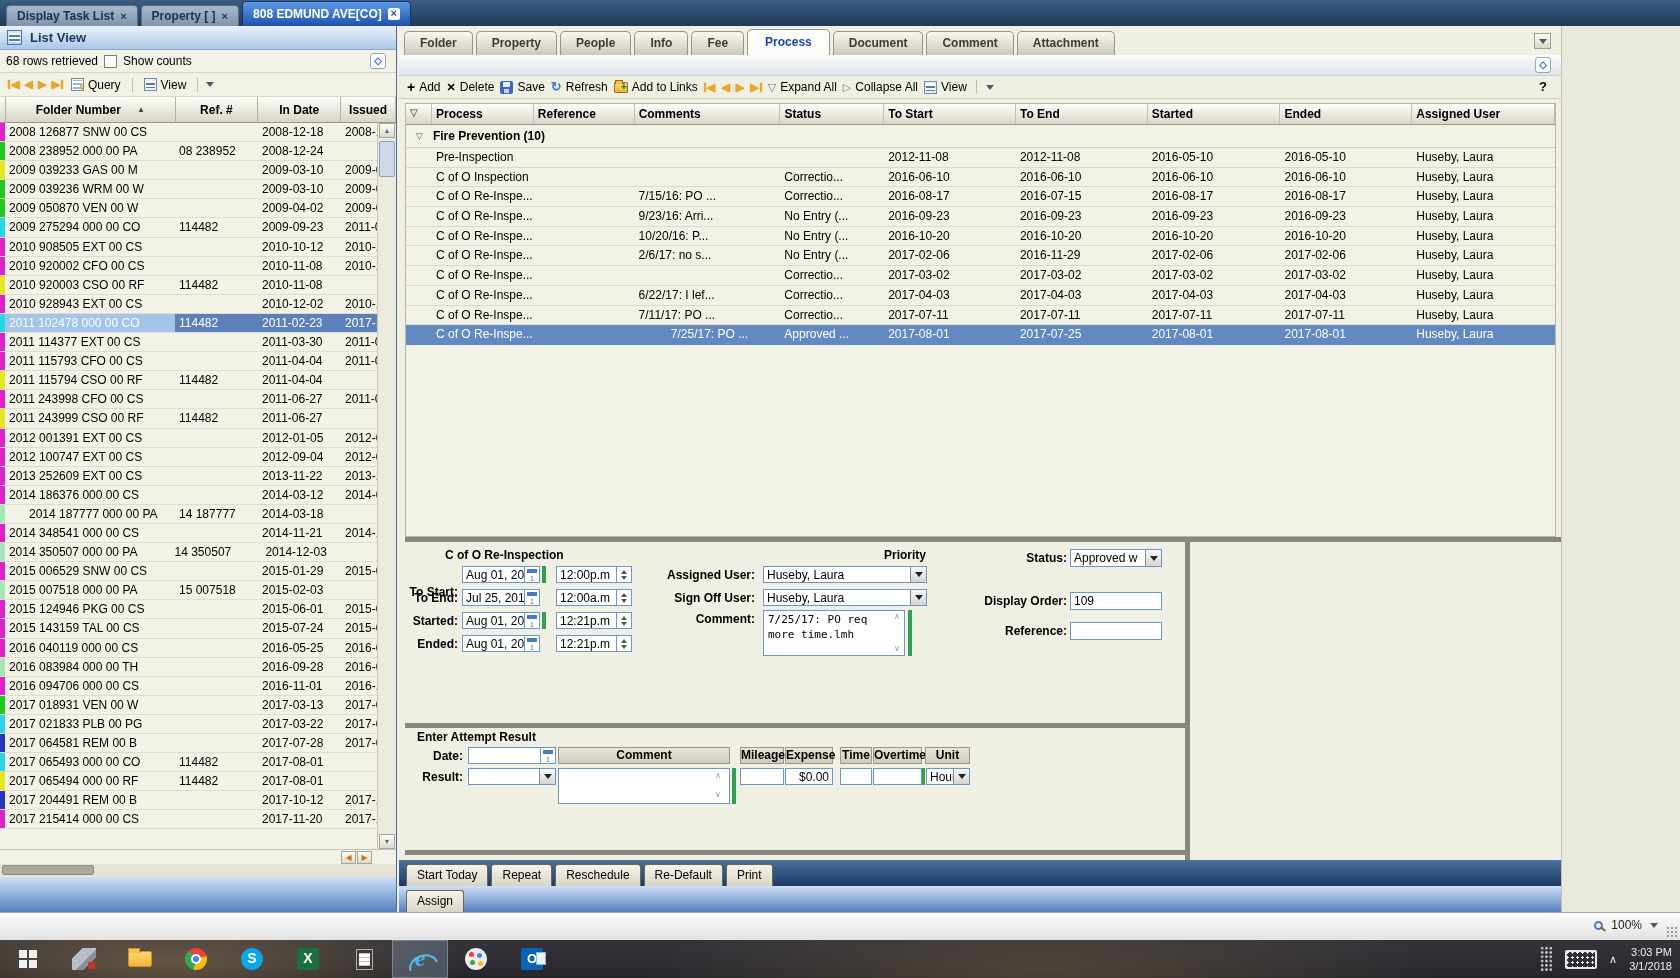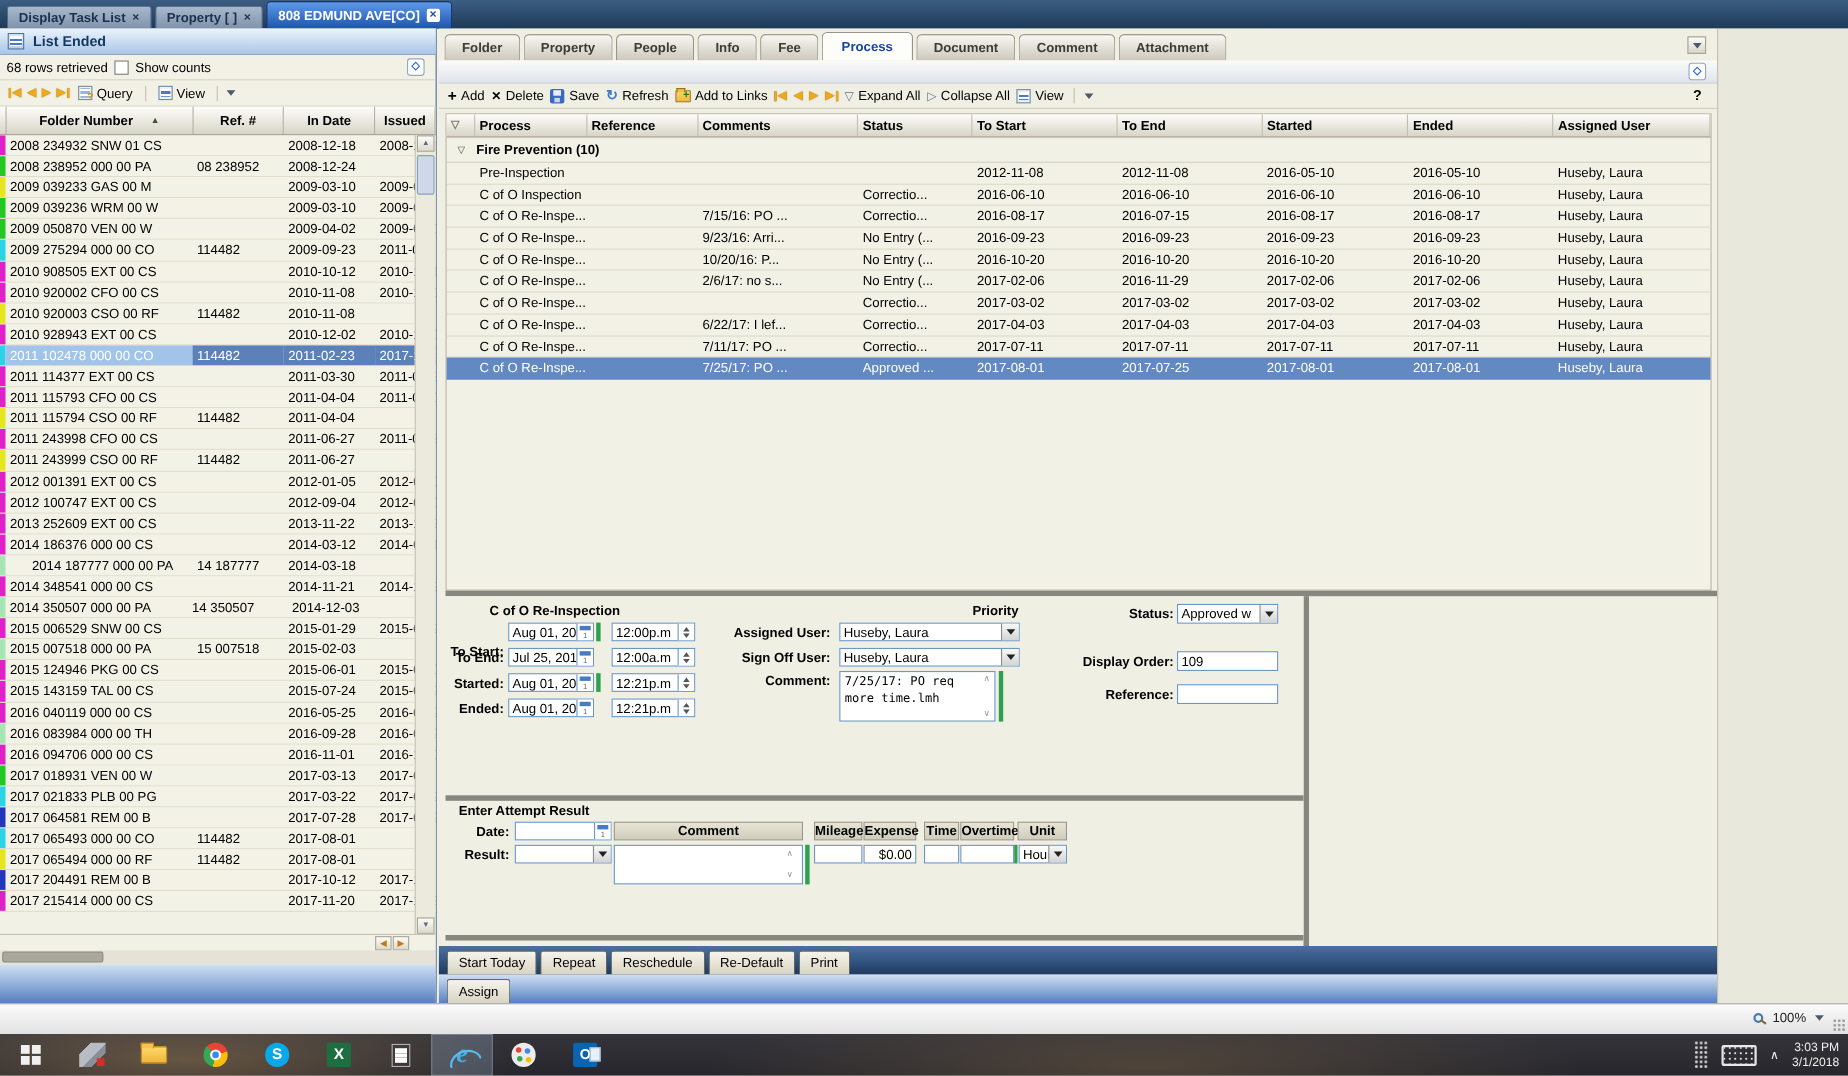--- a/index.html
+++ b/index.html
@@ -180,21 +180,21 @@
       </div>
       <div class="doctab active">
         <div class="dt-label">808 EDMUND AVE[CO]</div>
         <div class="dt-close">×</div>
       </div>
     </div>
 
   <div class="left-panel">
     <div class="lv-header">
       <span class="lv-icon"></span>
-      <span class="lv-title">List Ended</span>
+      <span class="lv-title">List View</span>
     </div>
     <div class="lv-info">
       <span>68 rows retrieved</span>
       <span class="chk"></span>
       <span>Show counts</span>
       <span class="expander">◇</span>
     </div>
     <div class="lv-toolbar">
       <span class="gnav">
           <span class="gbarline"></span>
@@ -234,21 +234,21 @@
         <div class="lhc" style="width: 83px;">
           <div>In Date</div>
         </div>
         <div class="lhc" style="width: 55px;">
           <div>Issued</div>
         </div>
       </div>
     <div class="lv-rows" id="left-rows">
         <div class="lrow">
           <div class="lmark" style="background: rgb(224, 32, 200);"></div>
-          <div class="lc c1" style="width: 170px;">2008 234932 SNW 01 CS</div>
+          <div class="lc c1" style="width: 170px;">2008 126877 SNW 00 CS</div>
           <div class="lc " style="width: 83px;"></div>
           <div class="lc " style="width: 83px;">2008-12-18</div>
           <div class="lc " style="width: 55px;">2008-12-1</div>
         </div>
         <div class="lrow">
           <div class="lmark" style="background: rgb(34, 200, 34);"></div>
           <div class="lc c1" style="width: 170px;">2008 238952 000 00 PA</div>
           <div class="lc " style="width: 83px;">08 238952</div>
           <div class="lc " style="width: 83px;">2008-12-24</div>
           <div class="lc " style="width: 55px;"></div>
@@ -709,21 +709,21 @@
             <div class="pc" style="width: 132px;">2017-07-11</div>
             <div class="pc" style="width: 132px;">2017-07-11</div>
             <div class="pc" style="width: 133px;">2017-07-11</div>
             <div class="pc" style="width: 132px;">2017-07-11</div>
             <div class="pc" style="width: 143px;">Huseby, Laura</div>
           </div>
           <div class="prow sel">
             <div class="pc" style="width: 26px;"></div>
             <div class="pc" style="width: 102px;">C of O Re-Inspe...</div>
             <div class="pc" style="width: 101px;"></div>
-            <div class="pc" style="width: 146px;">7/25/17: PO ...</div>
+            <div class="pc" style="width: 146px; text-align: center;">7/25/17: PO ...</div>
             <div class="pc" style="width: 104px;">Approved ...</div>
             <div class="pc" style="width: 132px;">2017-08-01</div>
             <div class="pc" style="width: 132px;">2017-07-25</div>
             <div class="pc" style="width: 133px;">2017-08-01</div>
             <div class="pc" style="width: 132px;">2017-08-01</div>
             <div class="pc" style="width: 143px;">Huseby, Laura</div>
           </div>
         </div>
     </div>
 

